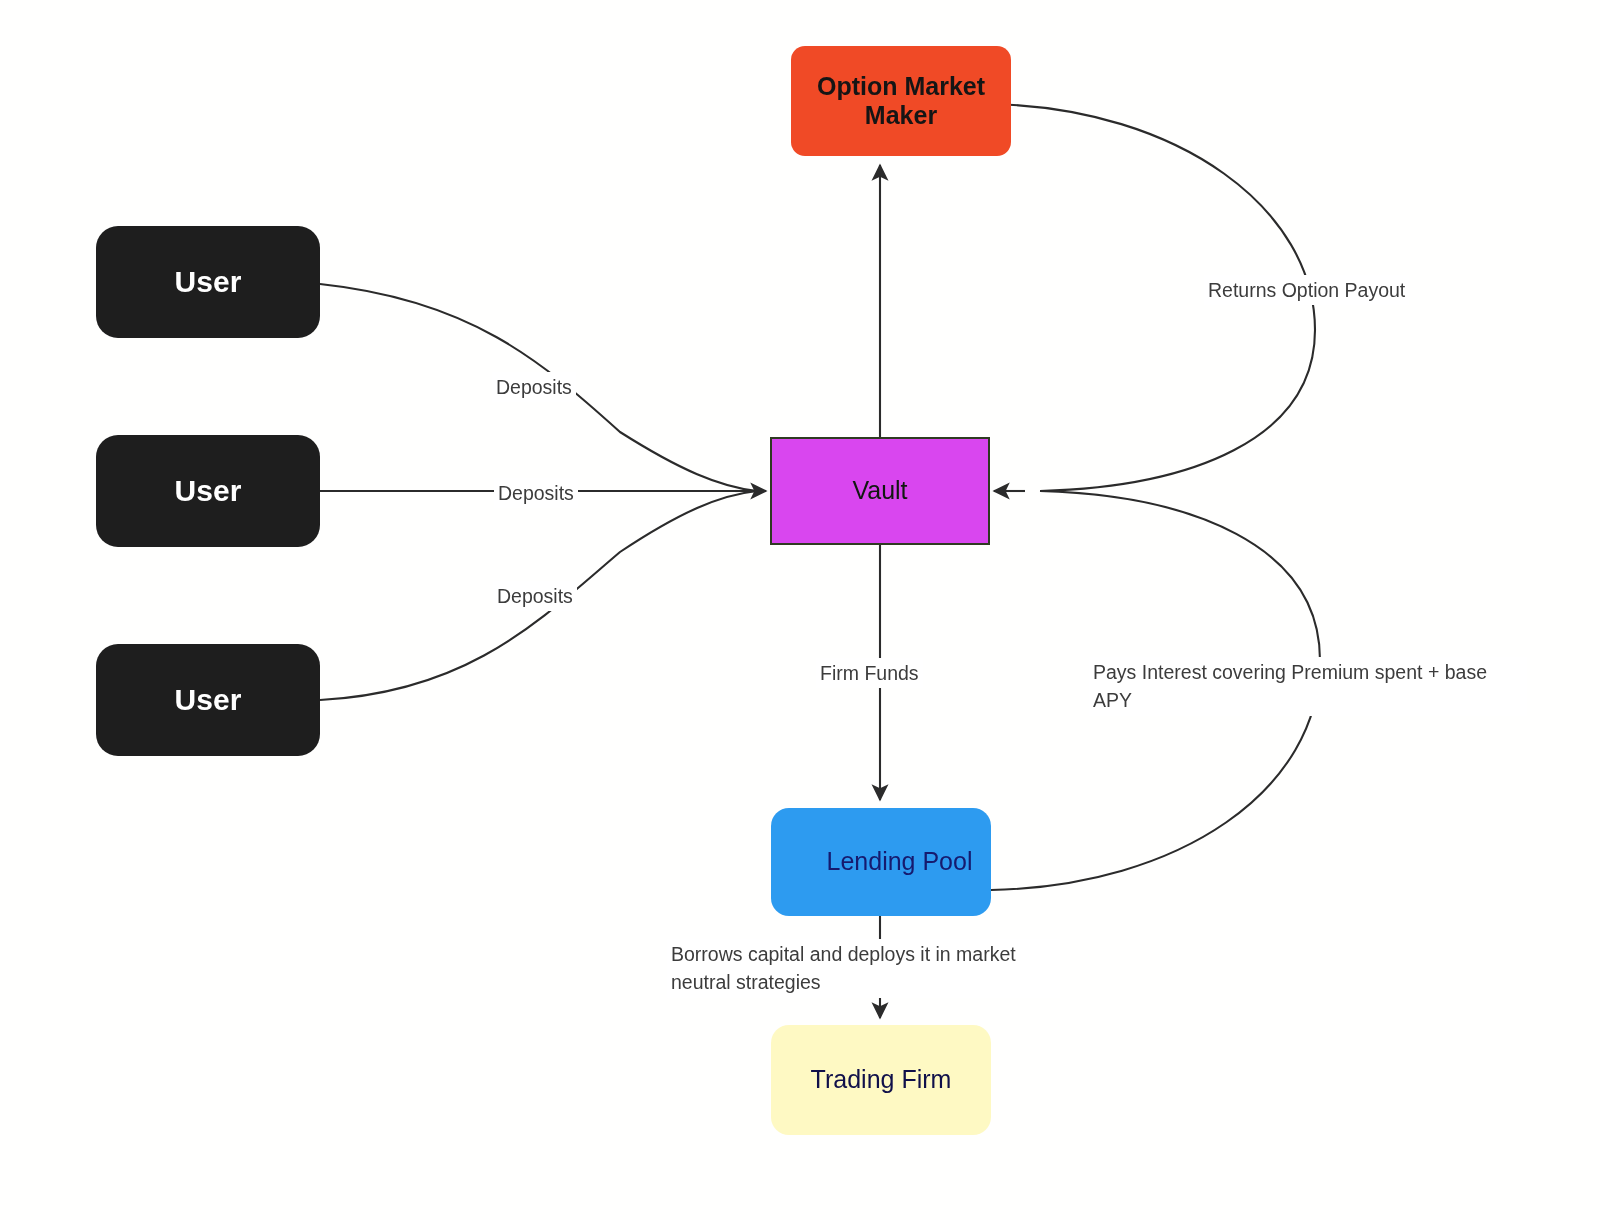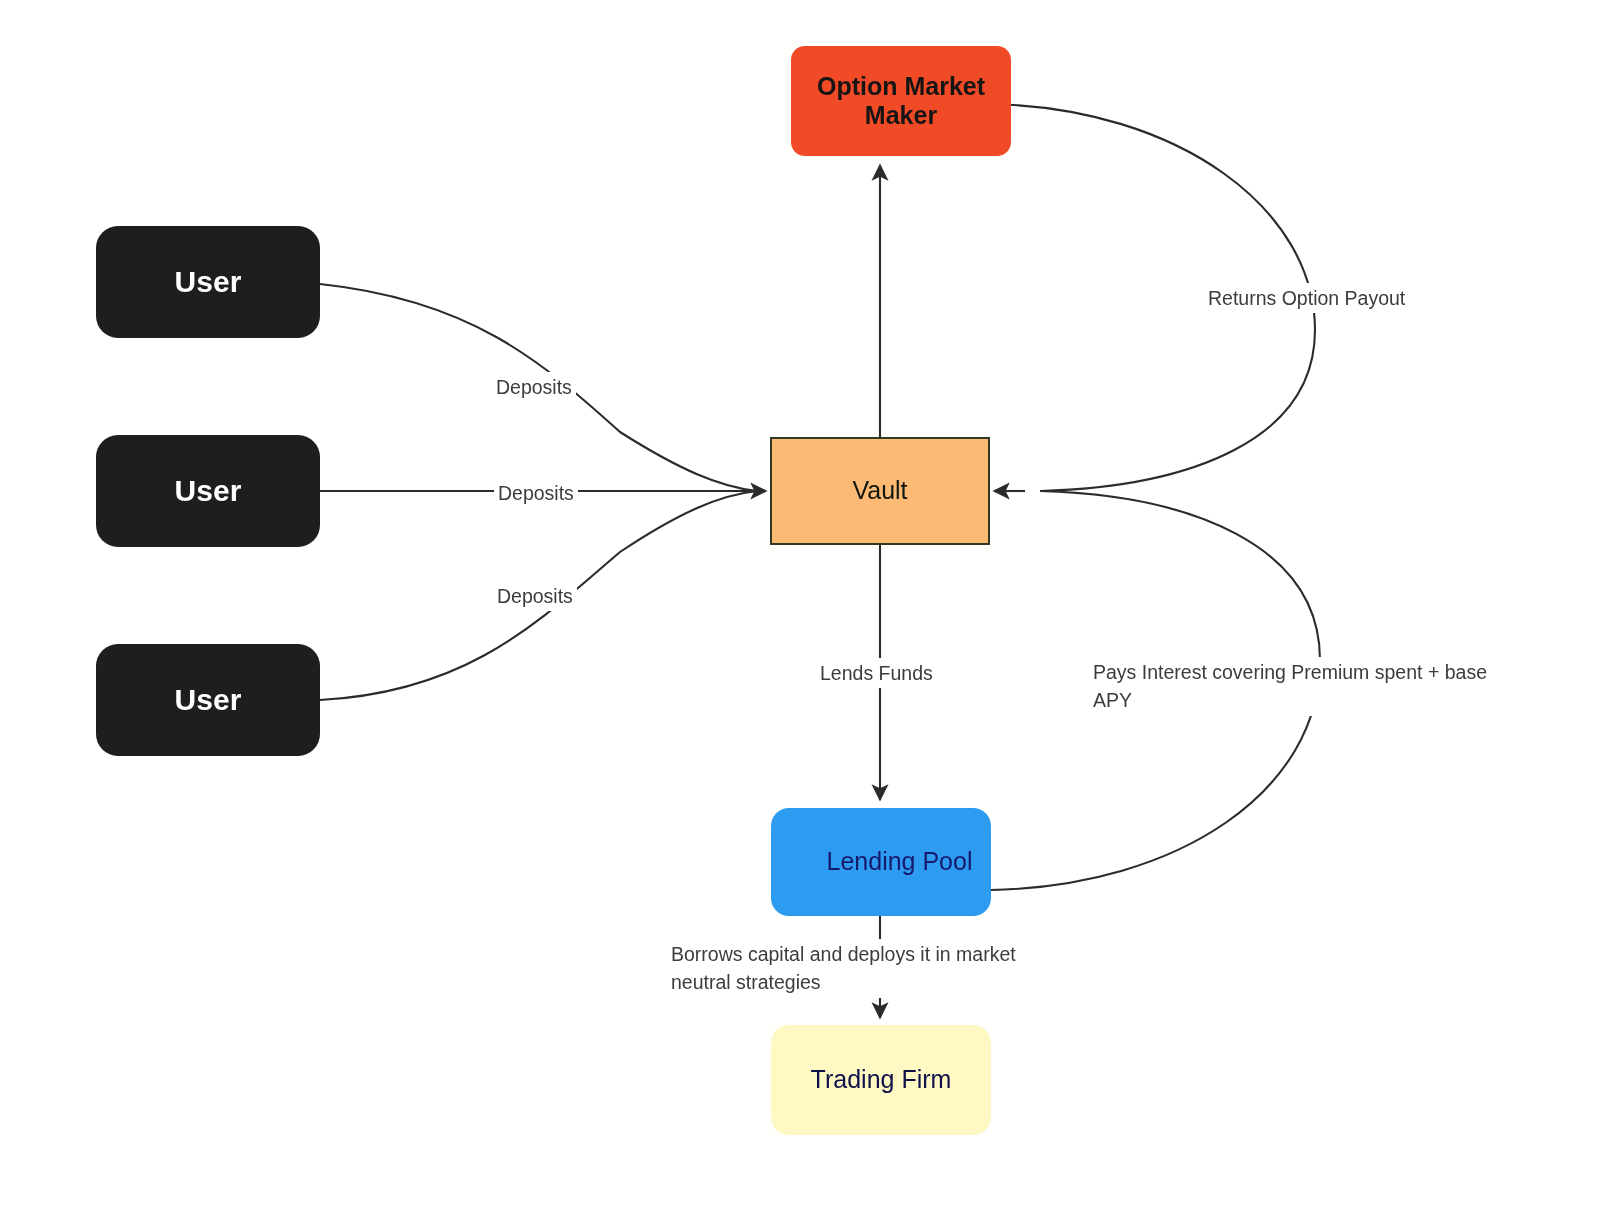--- a/index.html
+++ b/index.html
@@ -49,21 +49,21 @@
     letter-spacing: 0.1px;
   }
   .node-omm {
     background: #f04a26;
     color: #151515;
     border-radius: 14px;
     font-size: 25px;
     font-weight: 700;
   }
   .node-vault {
-    background: #fdba74;
+    background: #d946ef;
     color: #101810;
     border: 2px solid #2f3a22;
     border-radius: 0;
     font-size: 25px;
     font-weight: 400;
   }
   .node-lending {
     background: #2d9bf0;
     color: #161a6e;
     border-radius: 18px;
@@ -156,23 +156,23 @@
     <span class="node-label">Trading Firm</span>
   </div>
 
   <div class="edge-label el-center" style="left:492px; top:372px;">Deposits</div>
 
   <div class="edge-label el-center" style="left:494px; top:478px;">Deposits</div>
 
   <div class="edge-label el-center" style="left:493px; top:581px;">Deposits</div>
 
 
-  <div class="edge-label el-center" style="left:1204px; top:275px;margin-top:8px;">Returns Option Payout</div>
+  <div class="edge-label el-center" style="left:1204px; top:275px;">Returns Option Payout</div>
 
-  <div class="edge-label el-center" style="left:816px; top:658px;">Lends Funds</div>
+  <div class="edge-label el-center" style="left:816px; top:658px;">Firm Funds</div>
 
   <div class="edge-label el-left" style="left:1089px; top:657px; width:430px;">Pays Interest covering Premium spent + base
 APY</div>
 
   <div class="edge-label el-left" style="left:667px; top:939px; width:385px;">Borrows capital and deploys it in market
 neutral strategies</div>
 
 </div>
 
 </body></html>

